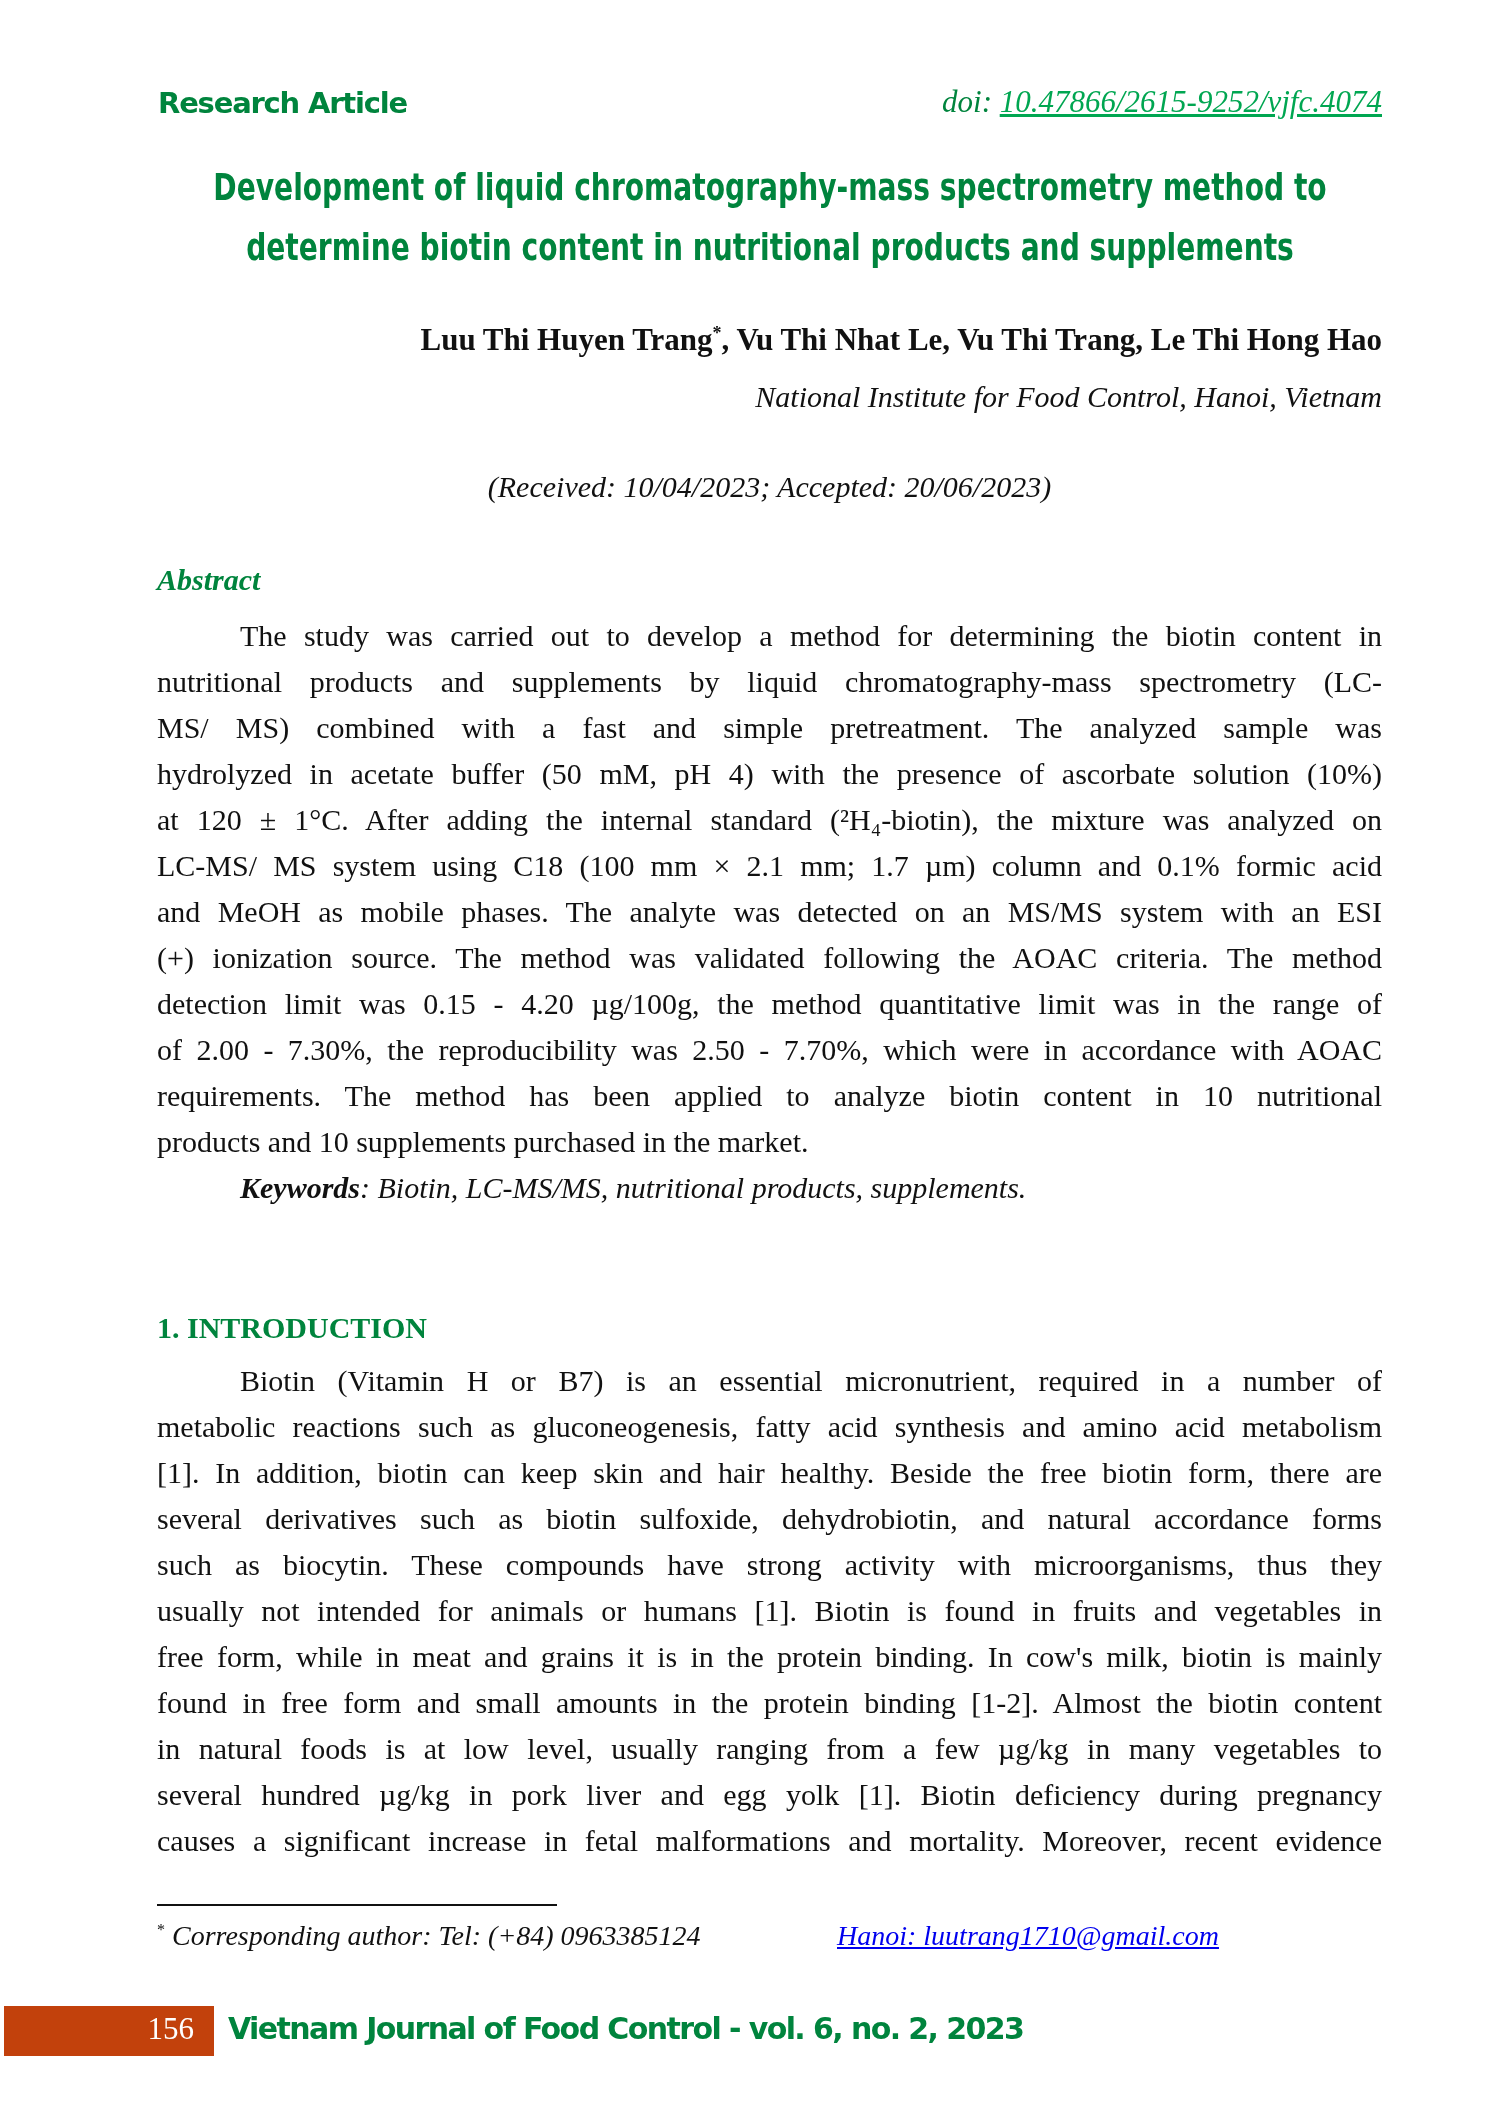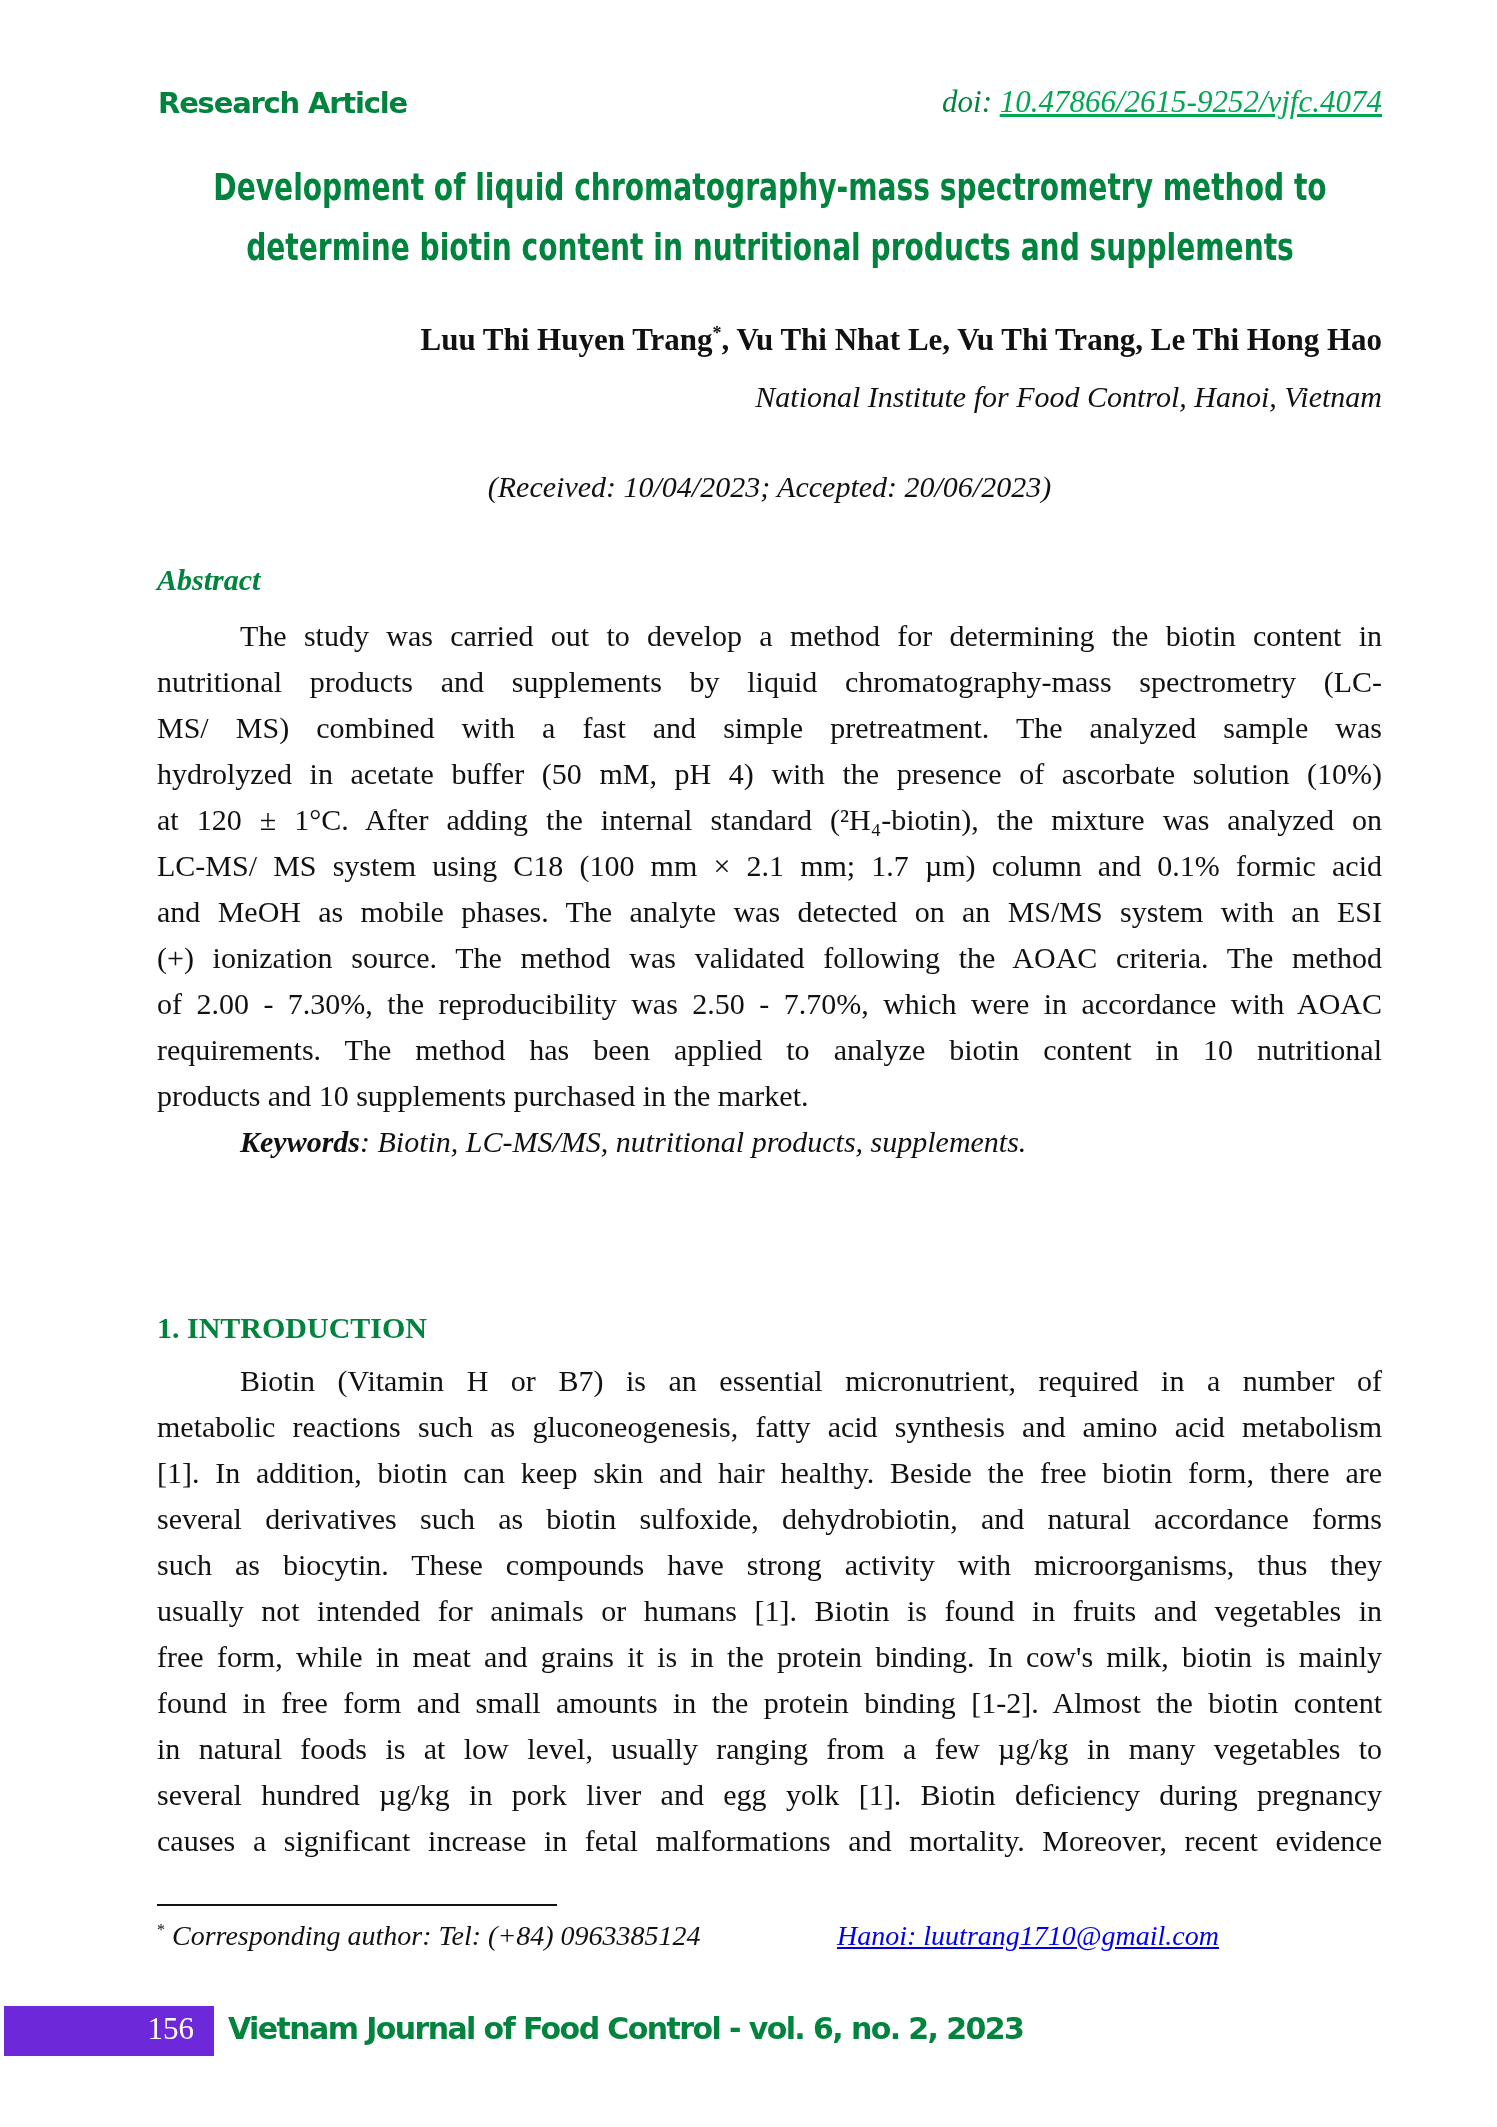--- a/index.html
+++ b/index.html
@@ -31,21 +31,21 @@
   .kw-label { font-weight:bold; font-style:italic; }
   .kw-text { font-style:italic; }
 
   .intro-head { left:157px; top:1311px; font-weight:bold; font-size:30px; color:#00843D; }
 
   .fn-rule { left:157px; top:1904px; width:400px; height:2px; background:#111; }
   .footnote { left:157px; top:1920px; font-style:italic; font-size:28px; white-space:nowrap; }
   .footnote sup { font-size:16px; font-style:normal; }
   .fn-email { left:837px; top:1920px; font-style:italic; font-size:28px; color:#0000EE; text-decoration:underline; white-space:nowrap; }
 
-  .footer-box { left:4px; top:2006px; width:210px; height:50px; background:#6d28d9; }
+  .footer-box { left:4px; top:2006px; width:210px; height:50px; background:#c2410c; }
   .page-num { right:20px; top:5px; position:absolute; color:#fff; font-size:31px; }
   .journal { left:228px; top:2011px; font-family:"DejaVu Sans", sans-serif; font-weight:bold; font-size:30px;
     color:#00843D; letter-spacing:-1.6px; white-space:nowrap; }
 </style>
 </head>
 <body>
 
 <div class="abs research-label">Research Article</div>
 <div class="abs doi">
   <span>doi: </span><a>10.47866/2615-9252/vjfc.4074</a>
@@ -63,20 +63,21 @@
 <div class="abs abstract-head">Abstract</div>
 <div class="abs body-block" style="top:613px;">
   <div class="ln indent">The study was carried out to develop a method for determining the biotin content in</div>
   <div class="ln">nutritional products and supplements by liquid chromatography-mass spectrometry (LC-</div>
   <div class="ln">MS/ MS) combined with a fast and simple pretreatment. The analyzed sample was</div>
   <div class="ln">hydrolyzed in acetate buffer (50 mM, pH 4) with the presence of ascorbate solution (10%)</div>
   <div class="ln">at 120 ± 1°C. After adding the internal standard (²H₄-biotin), the mixture was analyzed on</div>
   <div class="ln">LC-MS/ MS system using C18 (100 mm × 2.1 mm; 1.7 µm) column and 0.1% formic acid</div>
   <div class="ln">and MeOH as mobile phases. The analyte was detected on an MS/MS system with an ESI</div>
   <div class="ln">(+) ionization source. The method was validated following the AOAC criteria. The method</div>
+  <div class="ln">detection limit was 0.15 - 4.20 µg/100g, the method quantitative limit was in the range of</div>
   <div class="ln">of 2.00 - 7.30%, the reproducibility was 2.50 - 7.70%, which were in accordance with AOAC</div>
   <div class="ln">requirements. The method has been applied to analyze biotin content in 10 nutritional</div>
   <div class="ln last">products and 10 supplements purchased in the market.</div>
   <div class="ln last indent">
     <span class="kw-label">Keywords</span><span class="kw-text">: Biotin, LC-MS/MS, nutritional products, supplements.</span>
   </div>
 </div>
 
 <div class="abs intro-head">1. INTRODUCTION</div>
 <div class="abs body-block" style="top:1358px;">

